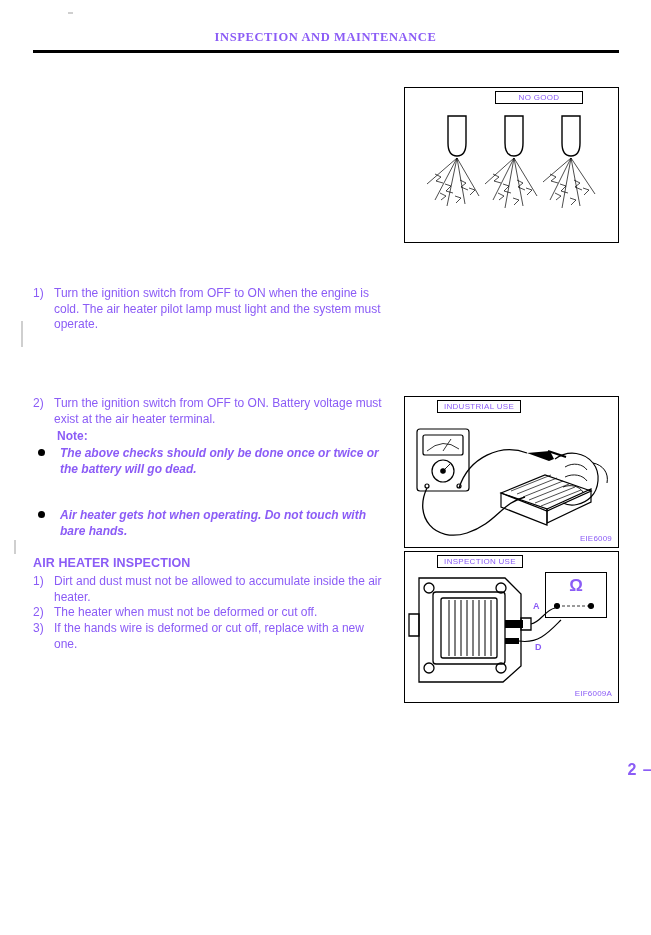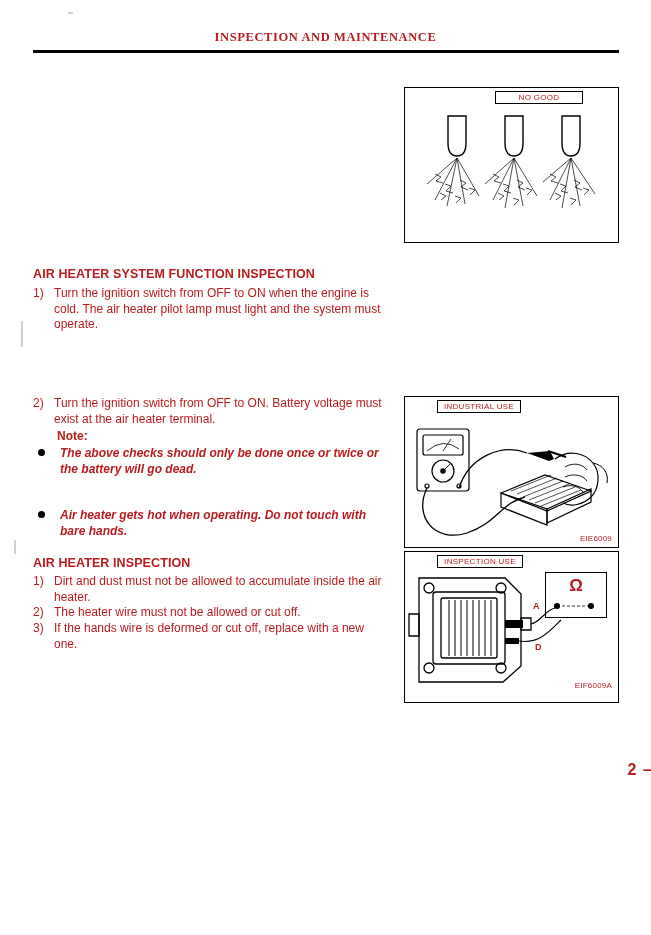--- a/index.html
+++ b/index.html
@@ -6,21 +6,21 @@
     margin: 0;
     padding: 0;
     background: #ffffff;
   }
   .page {
     position: relative;
     width: 651px;
     height: 834px;
     background: #ffffff;
     font-family: "Liberation Sans", sans-serif;
-    color: #b91c1c;
+    color: #8b5cf6;
     overflow: hidden;
   }
 
   
   .header-title {
     position: absolute;
     top: 30px;
     left: 0;
     width: 651px;
     text-align: center;
@@ -204,21 +204,20 @@
         <path d="M145 86 l6 3 -5 4 7 2"></path>
           <path d="M155 96 l6 2 -5 5 7 2"></path>
         <path d="M169 92 l6 3 -5 4 7 3"></path>
           <path d="M178 100 l6 2 -5 5"></path>
         <path d="M150 105 l6 3 -5 4"></path>
           <path d="M165 110 l6 2 -5 5"></path>
       </g>
     </svg>
   </div>
 
-  <div class="sub-title" style="left:33px;top:267px;">AIR HEATER SYSTEM FUNCTION INSPECTION</div>
 
   <div class="para" style="left:33px;top:286px;width:355px;">
     <span class="num">1)</span>
     <span class="body">Turn the ignition switch from OFF to ON when the engine is cold. The air heater pilot lamp must light and the system must operate.</span>
   </div>
 
   <div class="para" style="left:33px;top:396px;width:355px;">
     <span class="num">2)</span>
     <span class="body">Turn the ignition switch from OFF to ON. Battery voltage must exist at the air heater terminal.</span>
   </div>
@@ -235,21 +234,21 @@
   </div>
 
   <div class="sub-title" style="left:33px;top:556px;">AIR HEATER INSPECTION</div>
 
   <div class="para" style="left:33px;top:574px;width:355px;">
     <span class="num">1)</span>
     <span class="body">Dirt and dust must not be allowed to accumulate inside the air heater.</span>
   </div>
   <div class="para" style="left:33px;top:605px;width:355px;">
     <span class="num">2)</span>
-    <span class="body">The heater wire must not be allowed or cut off.</span>
+    <span class="body">The heater when must not be deformed or cut off.</span>
   </div>
   <div class="para" style="left:33px;top:621px;width:355px;">
     <span class="num">3)</span>
     <span class="body">If the hands wire is deformed or cut off, replace with a new one.</span>
   </div>
 
   <div class="figure" style="left:404px;top:396px;width:215px;height:152px;">
     <div class="fig-caption-box" style="left:4px;top:3px;width:84px;height:13px;">INDUSTRIAL USE</div>
     <div class="fig-code" style="right:6px;bottom:4px;">EIE6009</div>
     <svg class="fig-svg" width="212" height="149" viewBox="0 0 212 149">
@@ -287,21 +286,21 @@
         <path d="M160 70 c8 -5 18 -3 22 3" stroke-width="0.9"></path>
         <path d="M160 80 c8 -4 18 -2 22 4" stroke-width="0.9"></path>
         <path d="M158 90 c8 -3 16 -1 20 5" stroke-width="0.9"></path>
         <path d="M188 66 c10 2 16 10 14 20" stroke-width="1"></path>
       </g>
     </svg>
   </div>
 
   <div class="figure" style="left:404px;top:551px;width:215px;height:152px;">
     <div class="fig-caption-box" style="left:4px;top:3px;width:86px;height:13px;">INSPECTION USE</div>
-    <div class="fig-code" style="right:6px;bottom:12px;margin-top:31px;">EIF6009A</div>
+    <div class="fig-code" style="right:6px;bottom:4px;margin-top:31px;">EIF6009A</div>
 
     <div class="fig-inner" style="left:140px;top:20px;width:62px;height:46px;"></div>
     <div style="position:absolute;left:140px;top:24px;width:62px;text-align:center;font-size:17px;font-weight:bold;">Ω</div>
     <div style="position:absolute;left:128px;top:49px;font-size:9px;font-weight:bold;">A</div>
     <div style="position:absolute;left:130px;top:90px;font-size:9px;font-weight:bold;">D</div>
 
     <svg class="fig-svg" width="212" height="149" viewBox="0 0 212 149">
       <g fill="none" stroke="#000" stroke-width="1.3">
 
         <path d="M14 26 l86 0 l16 16 l0 72 l-18 16 l-84 0 l0 -104 z"></path>

